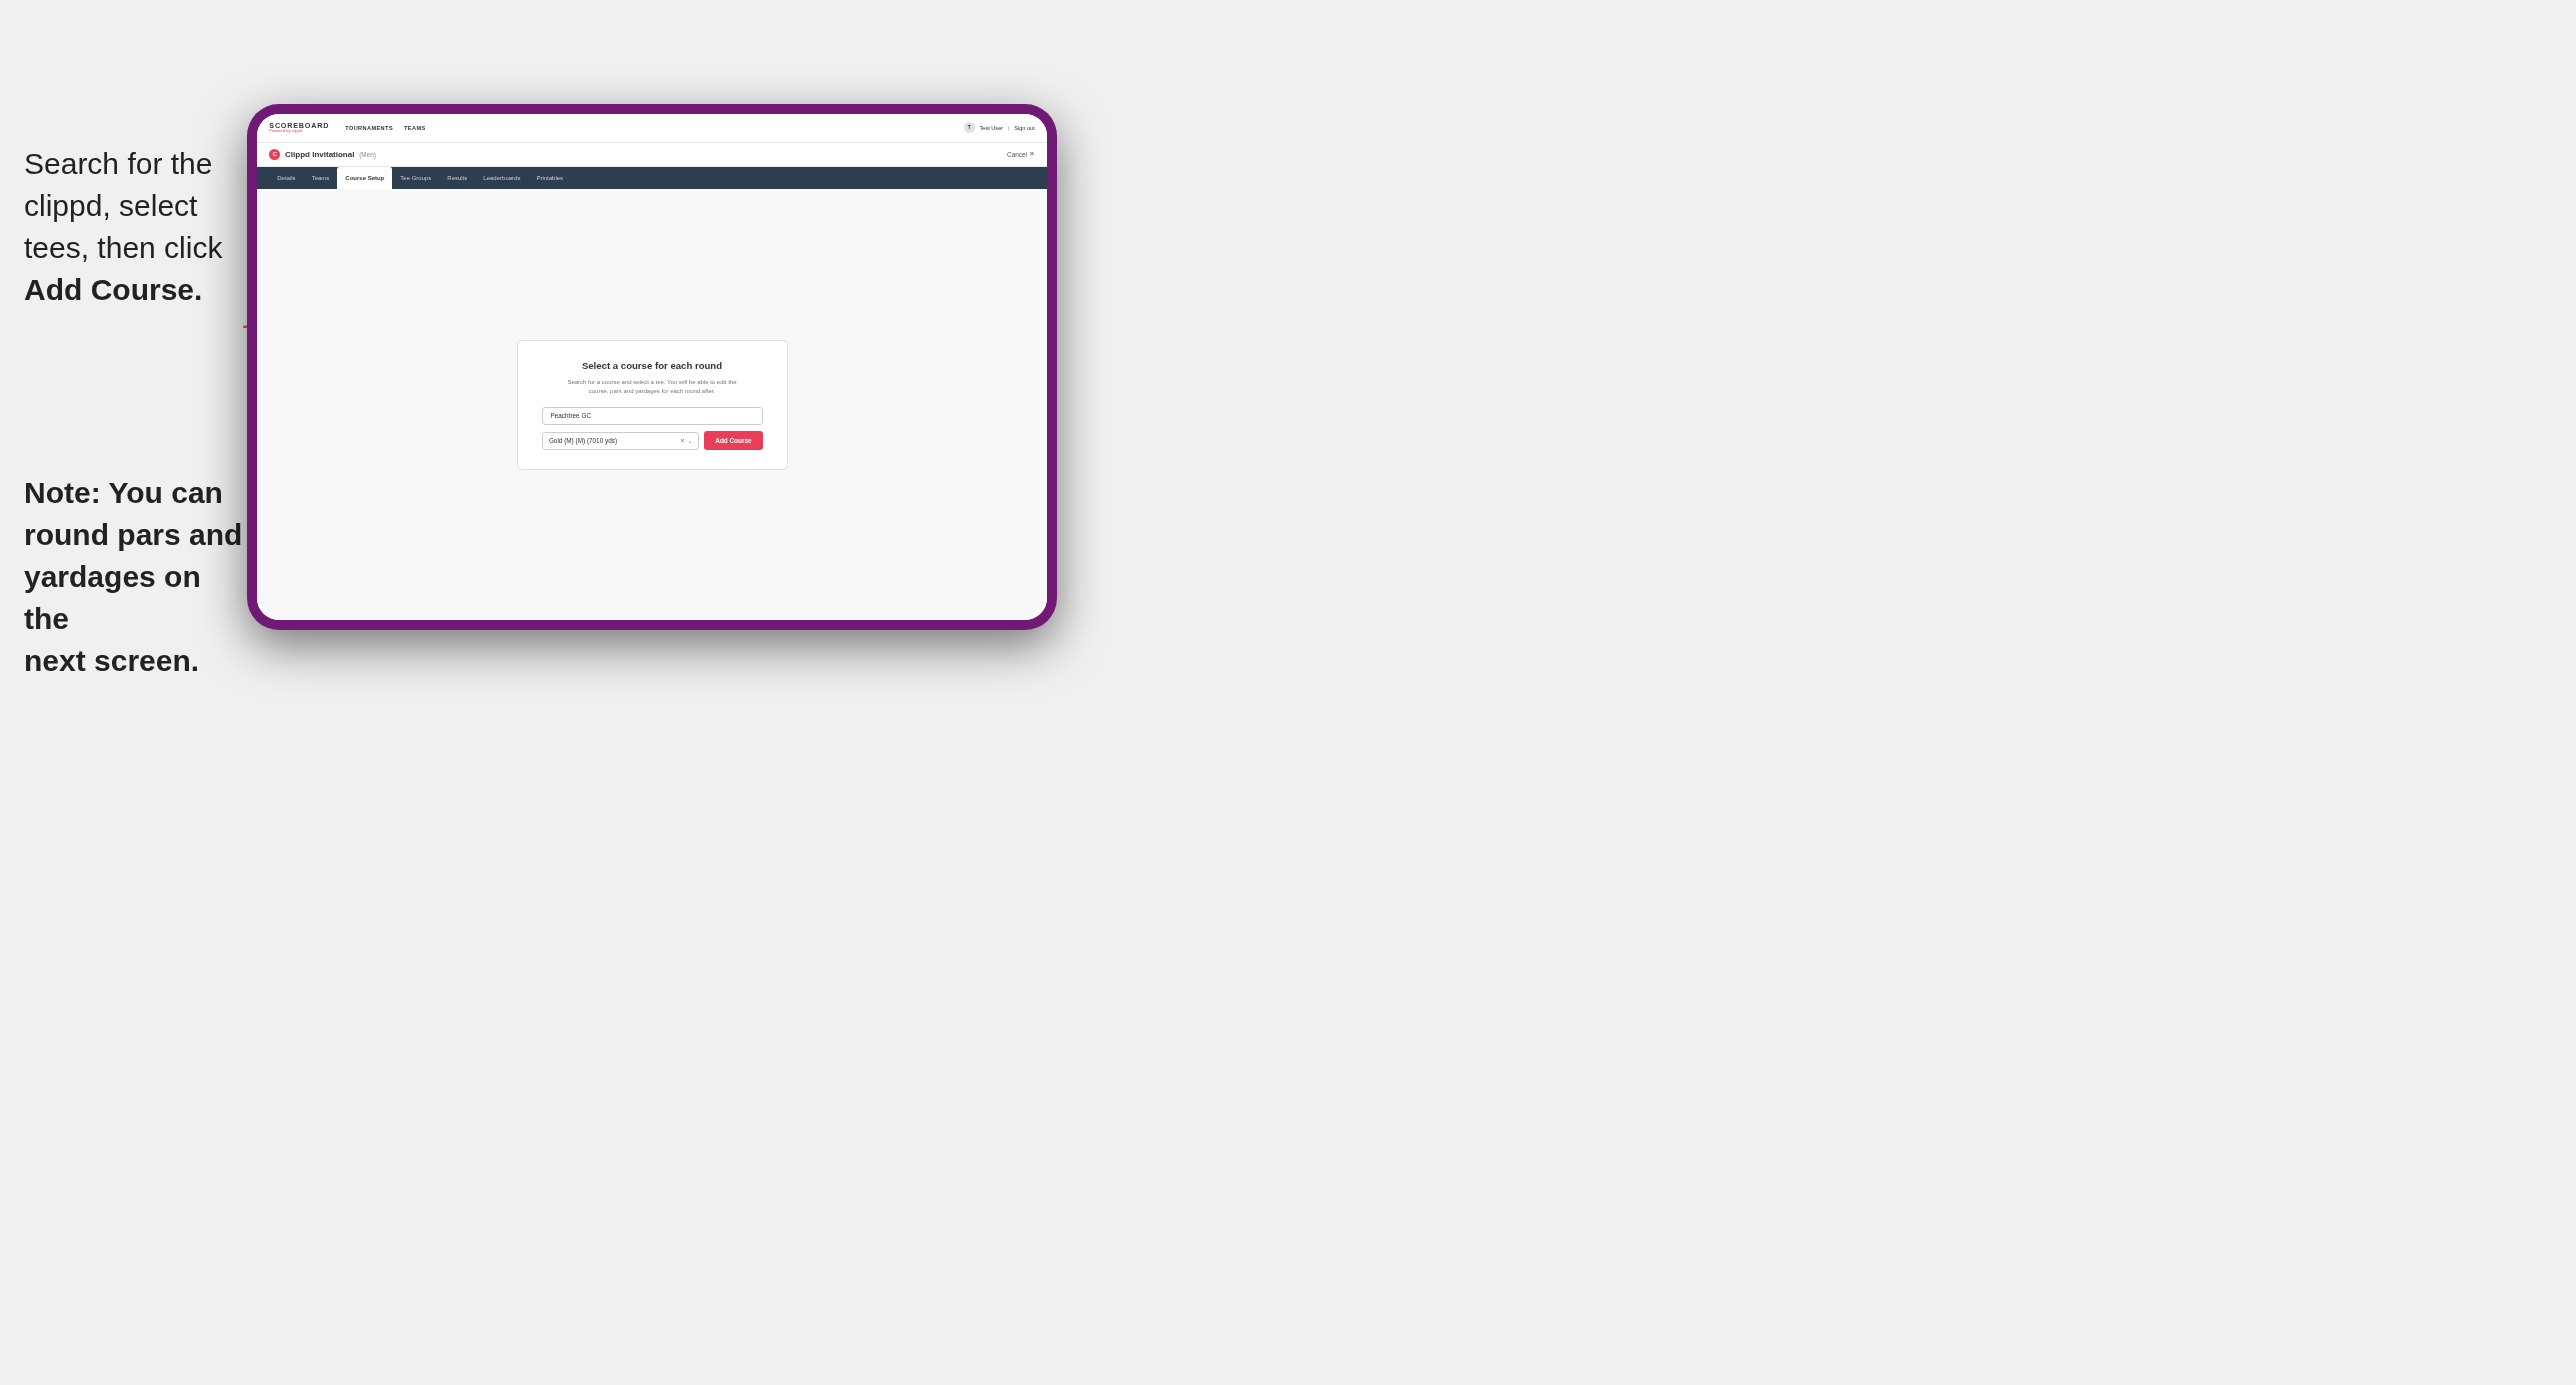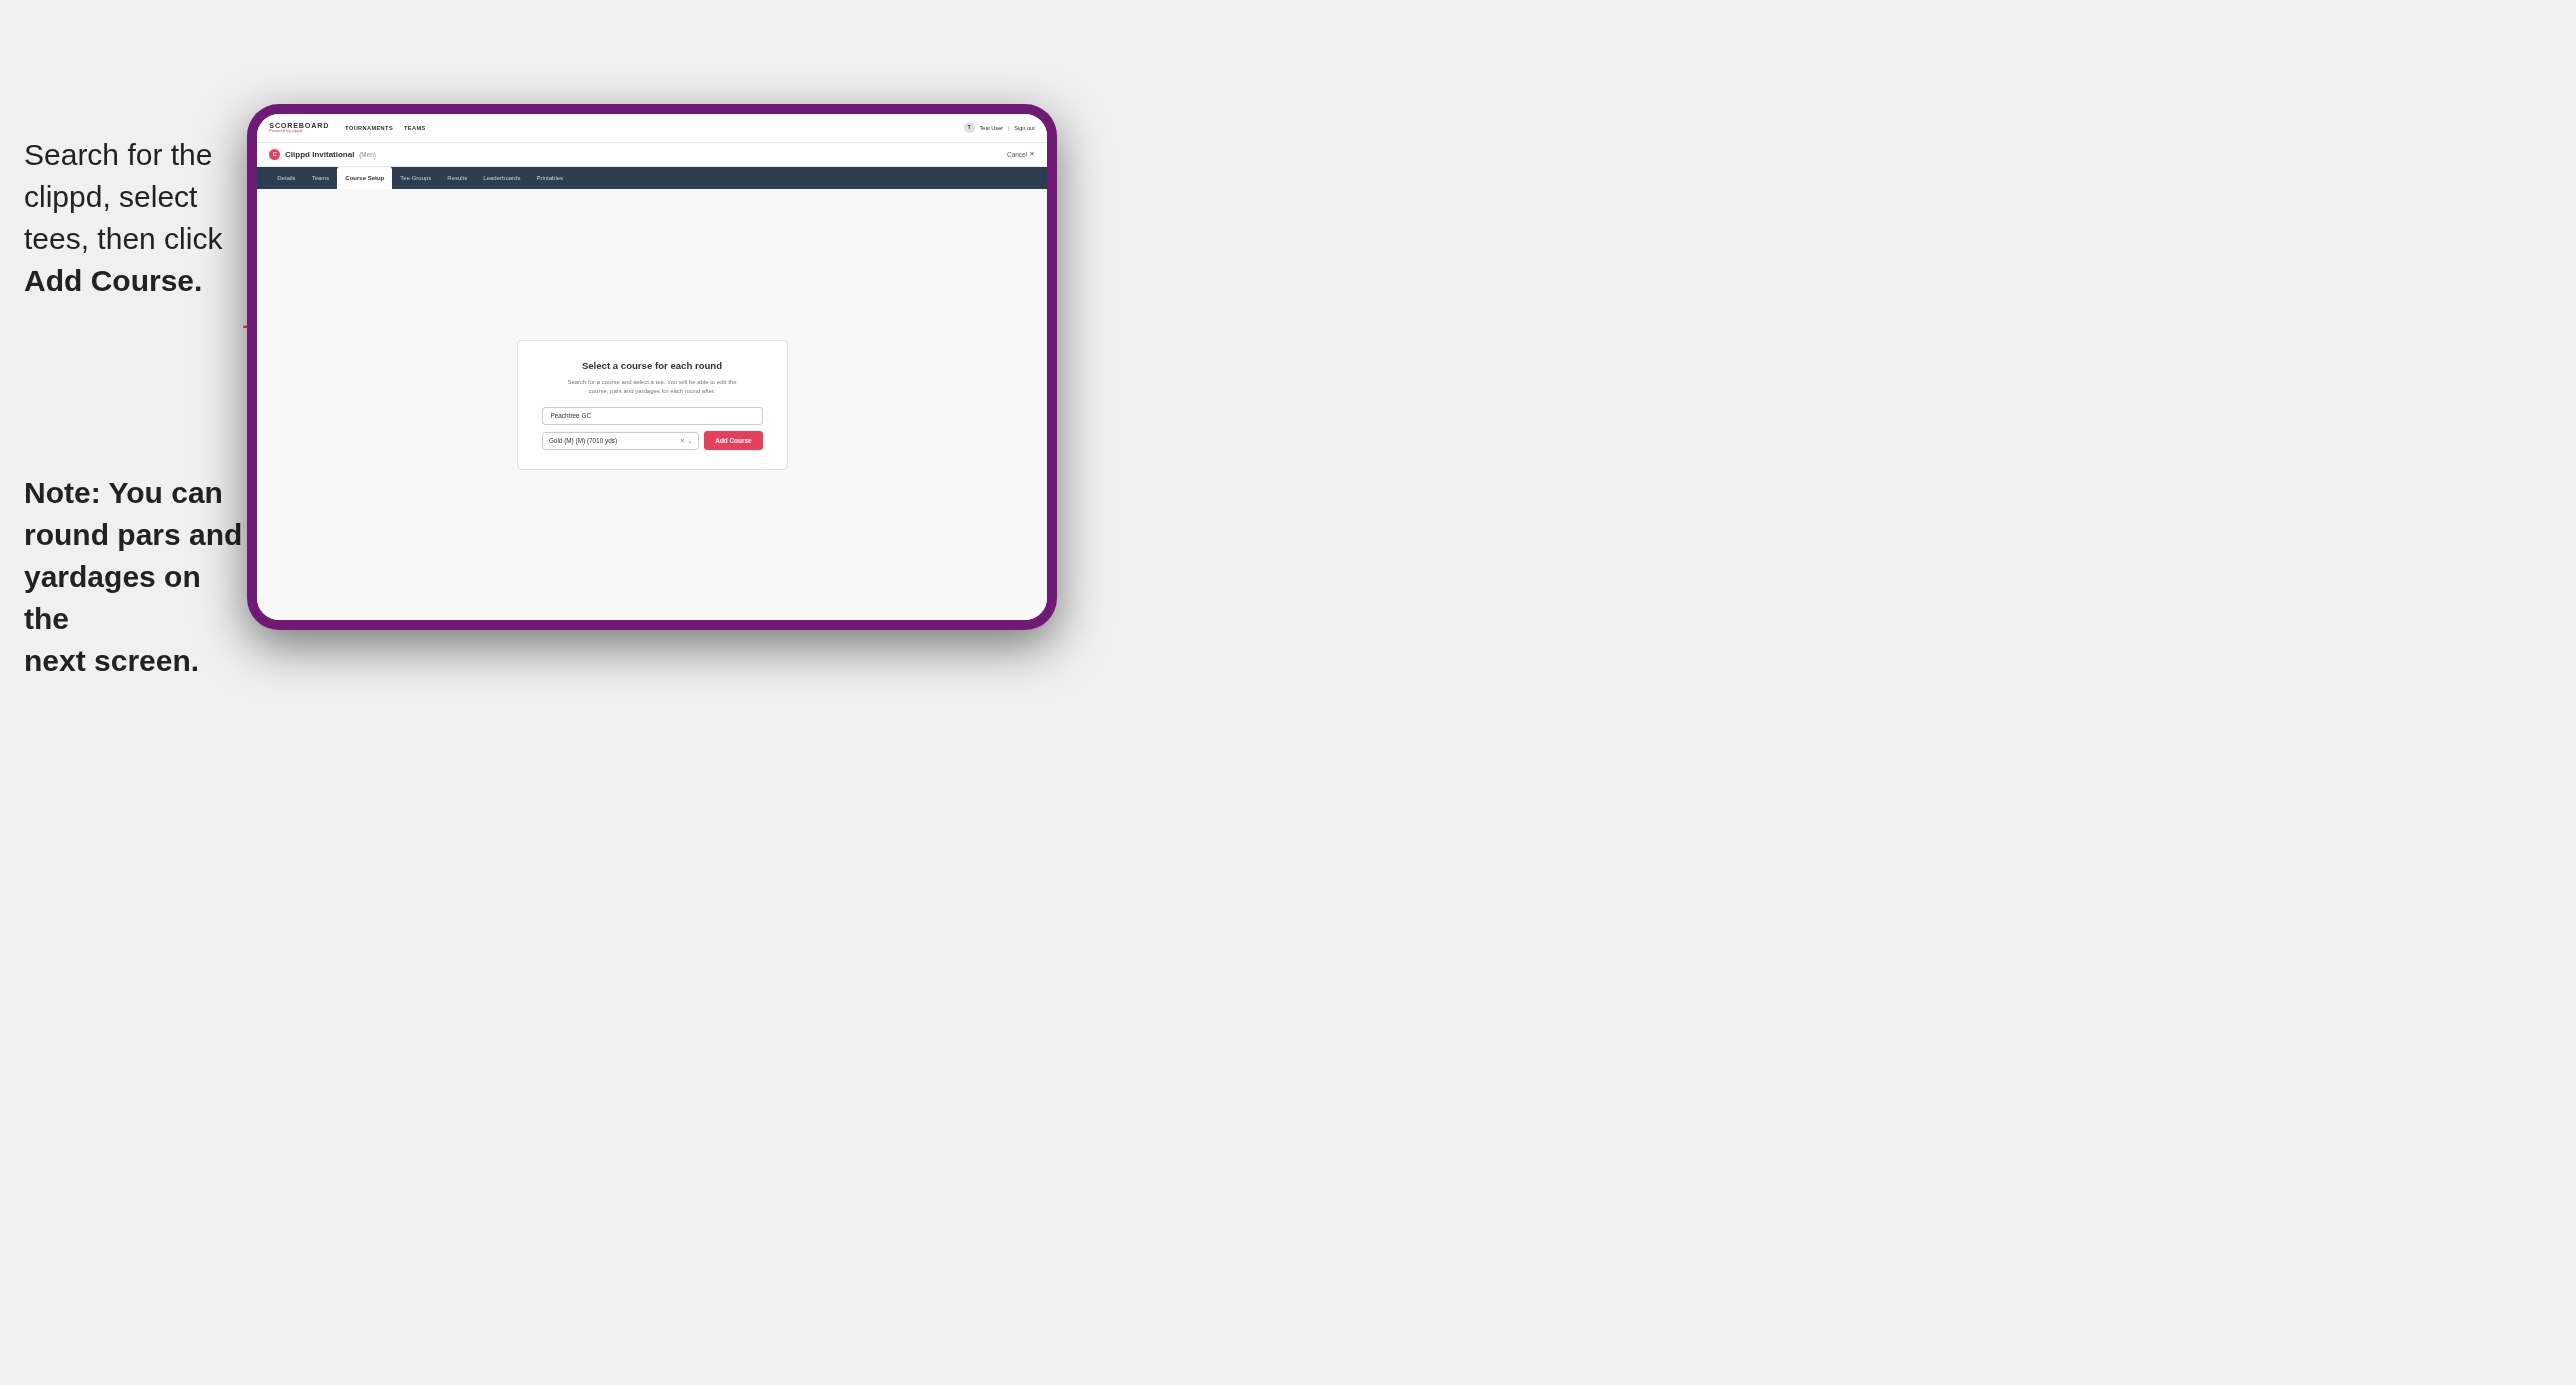--- a/index.html
+++ b/index.html
@@ -12,21 +12,21 @@
       align-items: center;
       justify-content: center;
       position: relative;
       overflow: hidden;
     }
 
     
     .annotation-text {
       position: absolute;
       left: 24px;
-      top: 134px;
+      top: 143px;
       width: 223px;
       font-size: 30px;
       line-height: 1.4;
       color: #222;
     }
     .annotation-text .bold {
       font-weight: 700;
     }
     .annotation-note {
       position: absolute;

